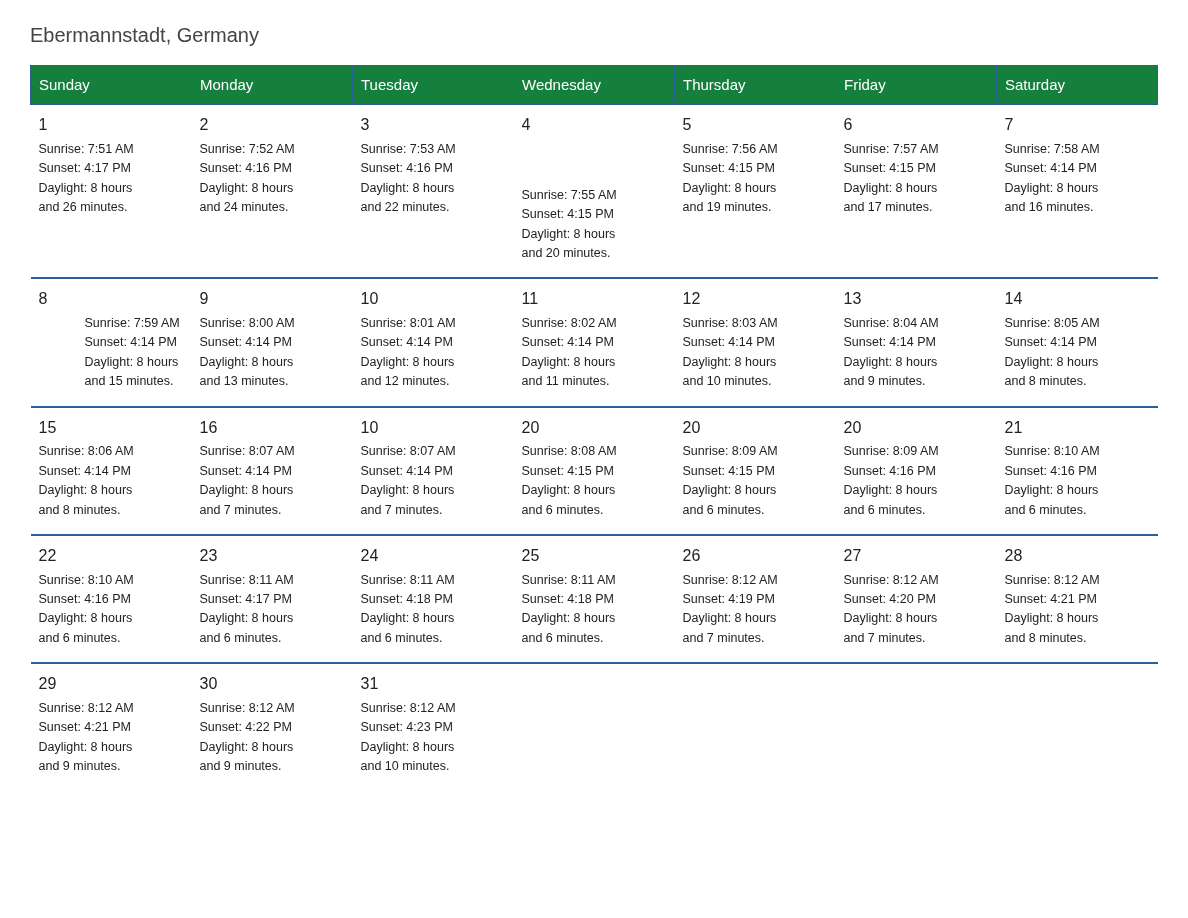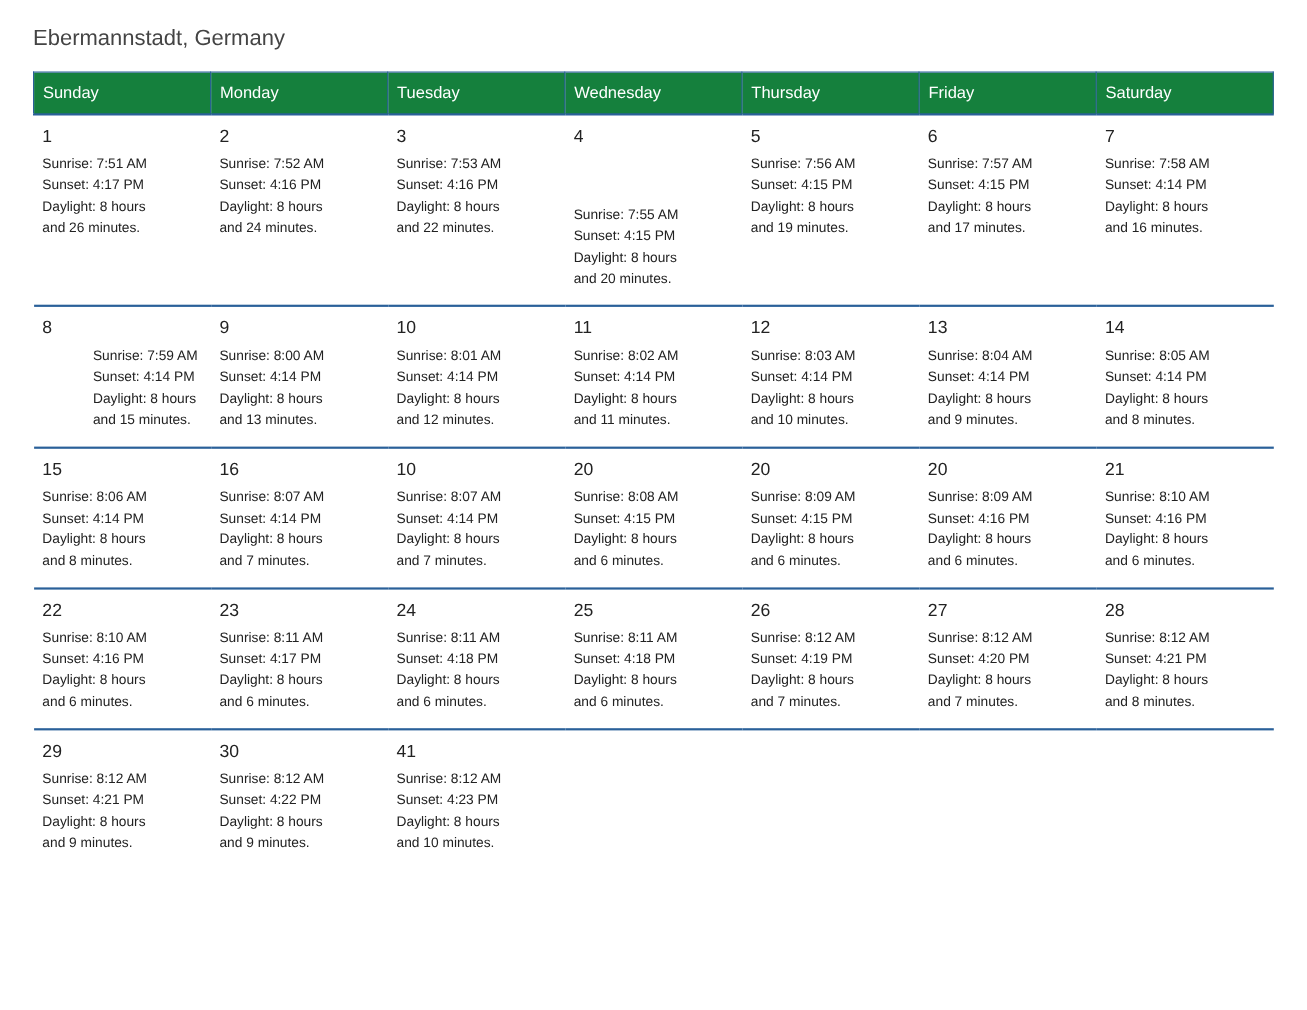--- a/index.html
+++ b/index.html
@@ -329,21 +329,21 @@
 and 9 minutes.</div>
         </td>
         <td>
           <span class="day-number">30</span>
           <div class="day-info" style="white-space: pre-line;">Sunrise: 8:12 AM
 Sunset: 4:22 PM
 Daylight: 8 hours
 and 9 minutes.</div>
         </td>
         <td>
-          <span class="day-number">41</span>
+          <span class="day-number">31</span>
           <div class="day-info" style="white-space: pre-line;">Sunrise: 8:12 AM
 Sunset: 4:23 PM
 Daylight: 8 hours
 and 10 minutes.</div>
         </td>
         <td></td>
         <td></td>
         <td></td>
         <td></td>
       </tr>

